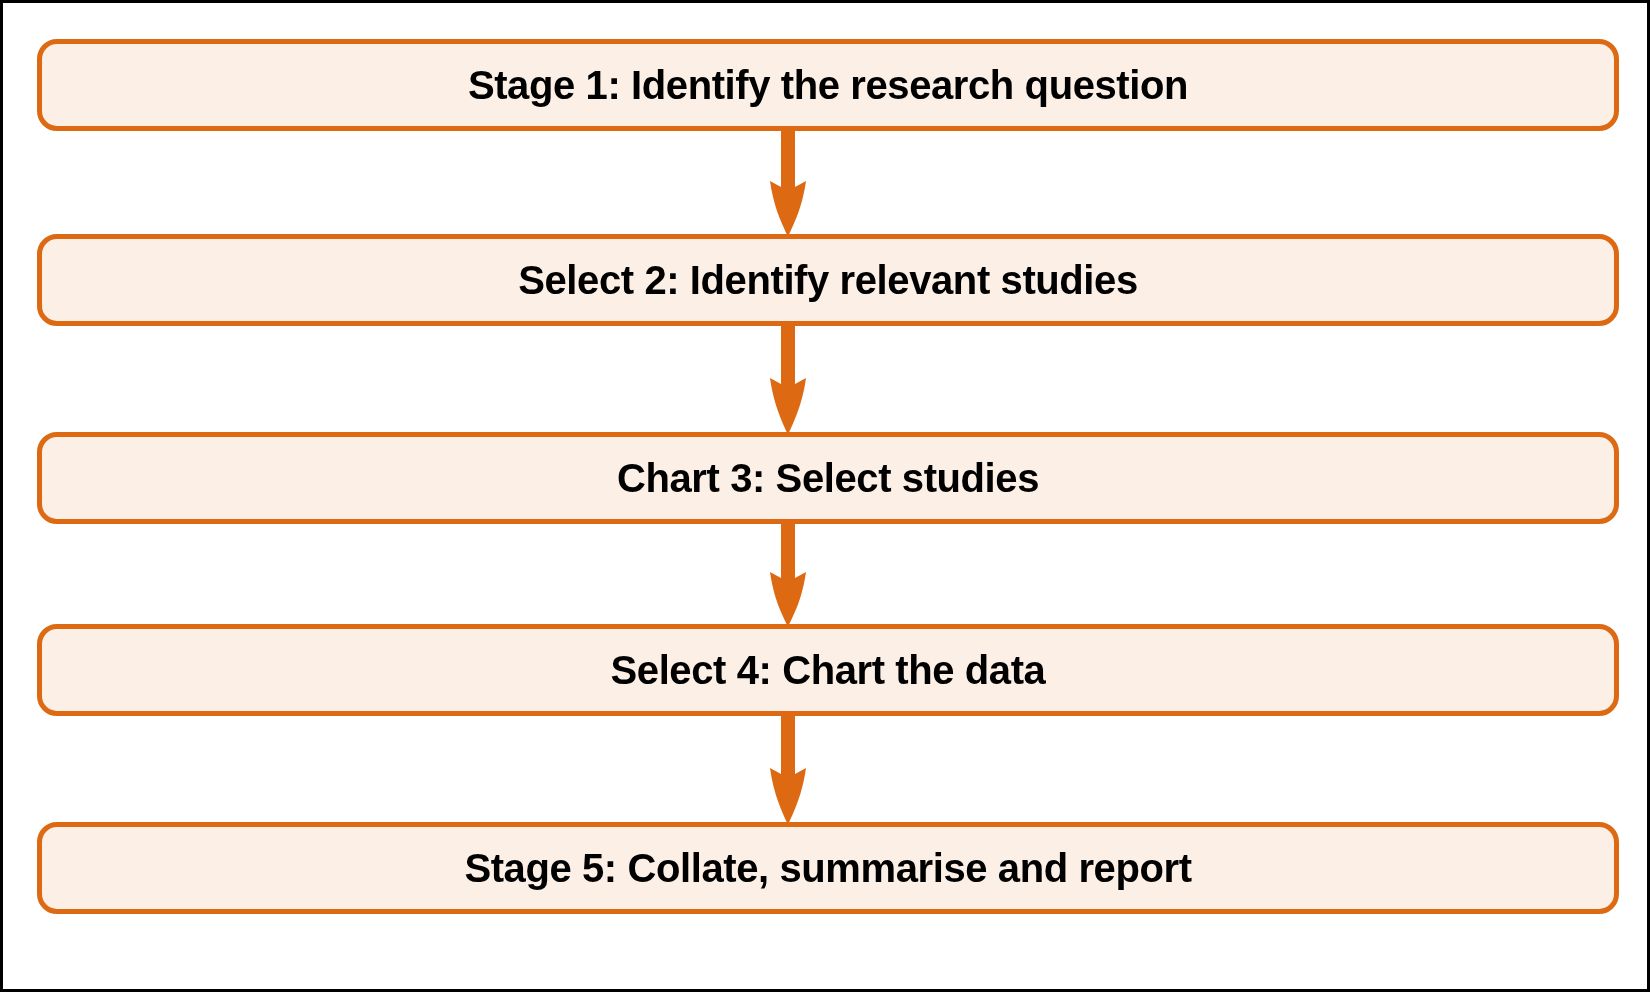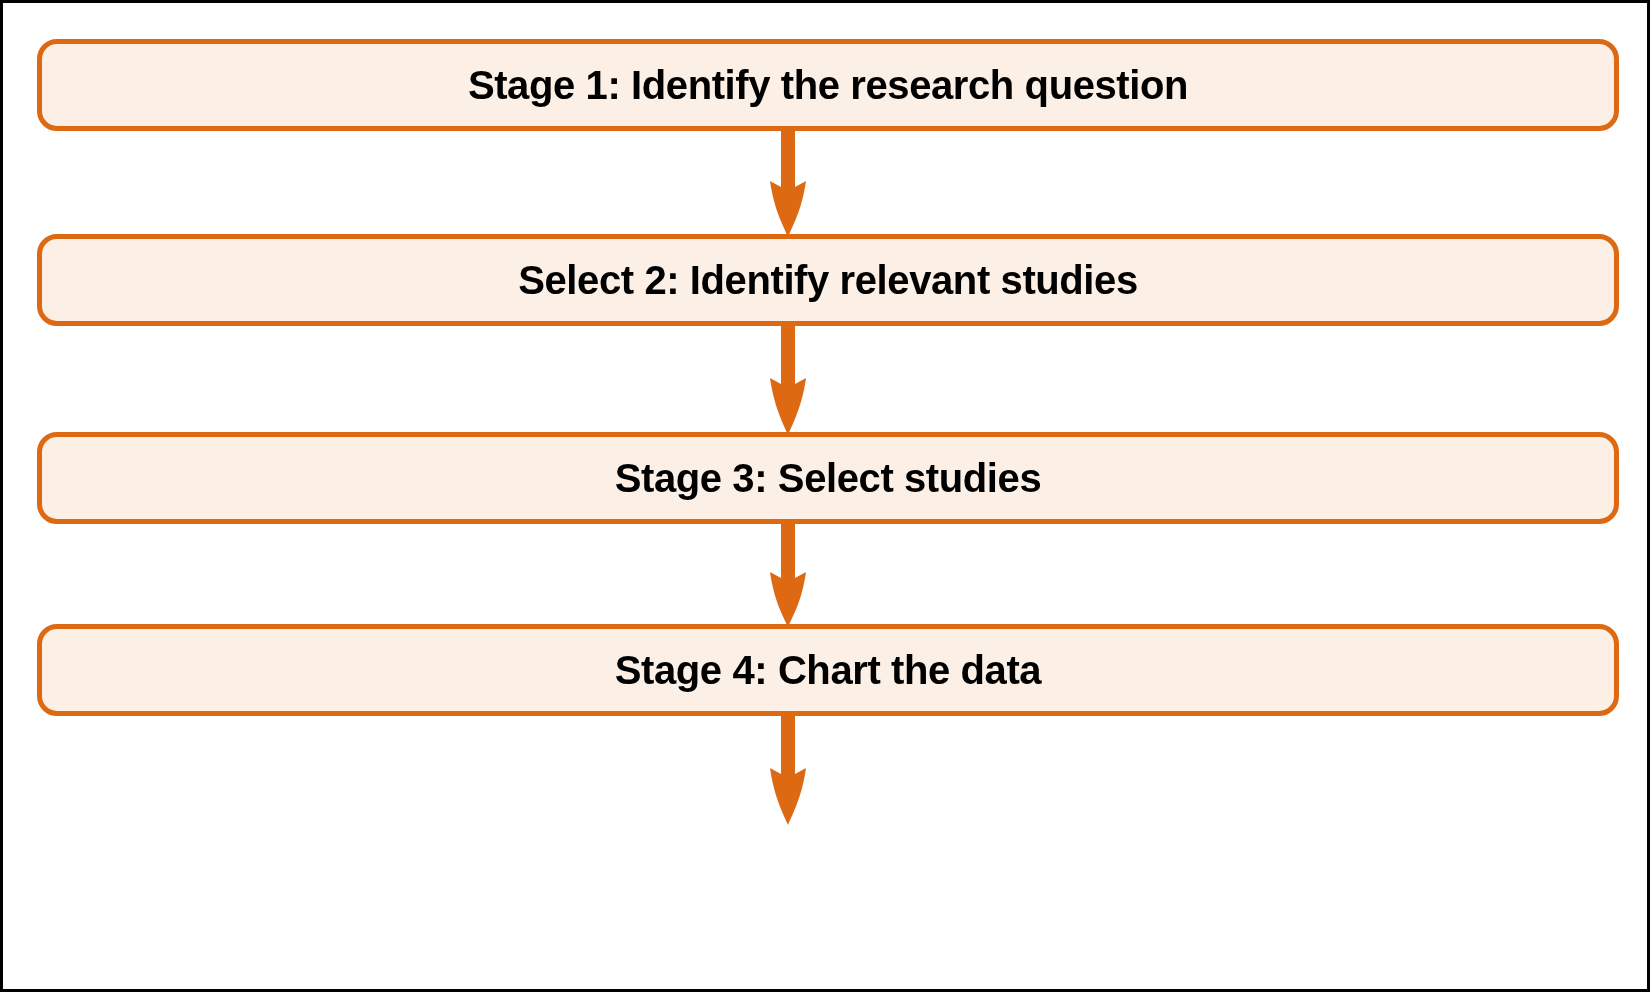--- a/index.html
+++ b/index.html
@@ -95,34 +95,37 @@
       <span class="stage-label">Select 2: Identify relevant studies</span>
     </div>
 
     <div class="connector-arrow arrow-2">
       <svg viewBox="0 0 56 109" preserveAspectRatio="none" aria-hidden="true">
         <path d="M 21 0 L 35 0 L 35 58 L 46 52 C 42 80 34 95 28 109 C 22 95 14 80 10 52 L 21 58 Z" fill="#DD6913"></path>
       </svg>
     </div>
 
     <div class="stage-box stage-3">
-      <span class="stage-label">Stage 3: Select studies</span>
+      <span class="stage-label">Chart 3: Select studies</span>
     </div>
 
     <div class="connector-arrow arrow-3">
       <svg viewBox="0 0 56 103" preserveAspectRatio="none" aria-hidden="true">
         <path d="M 21 0 L 35 0 L 35 54 L 46 48 C 42 76 34 90 28 103 C 22 90 14 76 10 48 L 21 54 Z" fill="#DD6913"></path>
       </svg>
     </div>
 
     <div class="stage-box stage-4">
-      <span class="stage-label">Stage 4: Chart the data</span>
+      <span class="stage-label">Select 4: Chart the data</span>
     </div>
 
     <div class="connector-arrow arrow-4">
       <svg viewBox="0 0 56 109" preserveAspectRatio="none" aria-hidden="true">
         <path d="M 21 0 L 35 0 L 35 58 L 46 52 C 42 80 34 95 28 109 C 22 95 14 80 10 52 L 21 58 Z" fill="#DD6913"></path>
       </svg>
     </div>
 
+    <div class="stage-box stage-5">
+      <span class="stage-label">Stage 5: Collate, summarise and report</span>
+    </div>
 
   </div>
 </div>
 
 </body></html>

